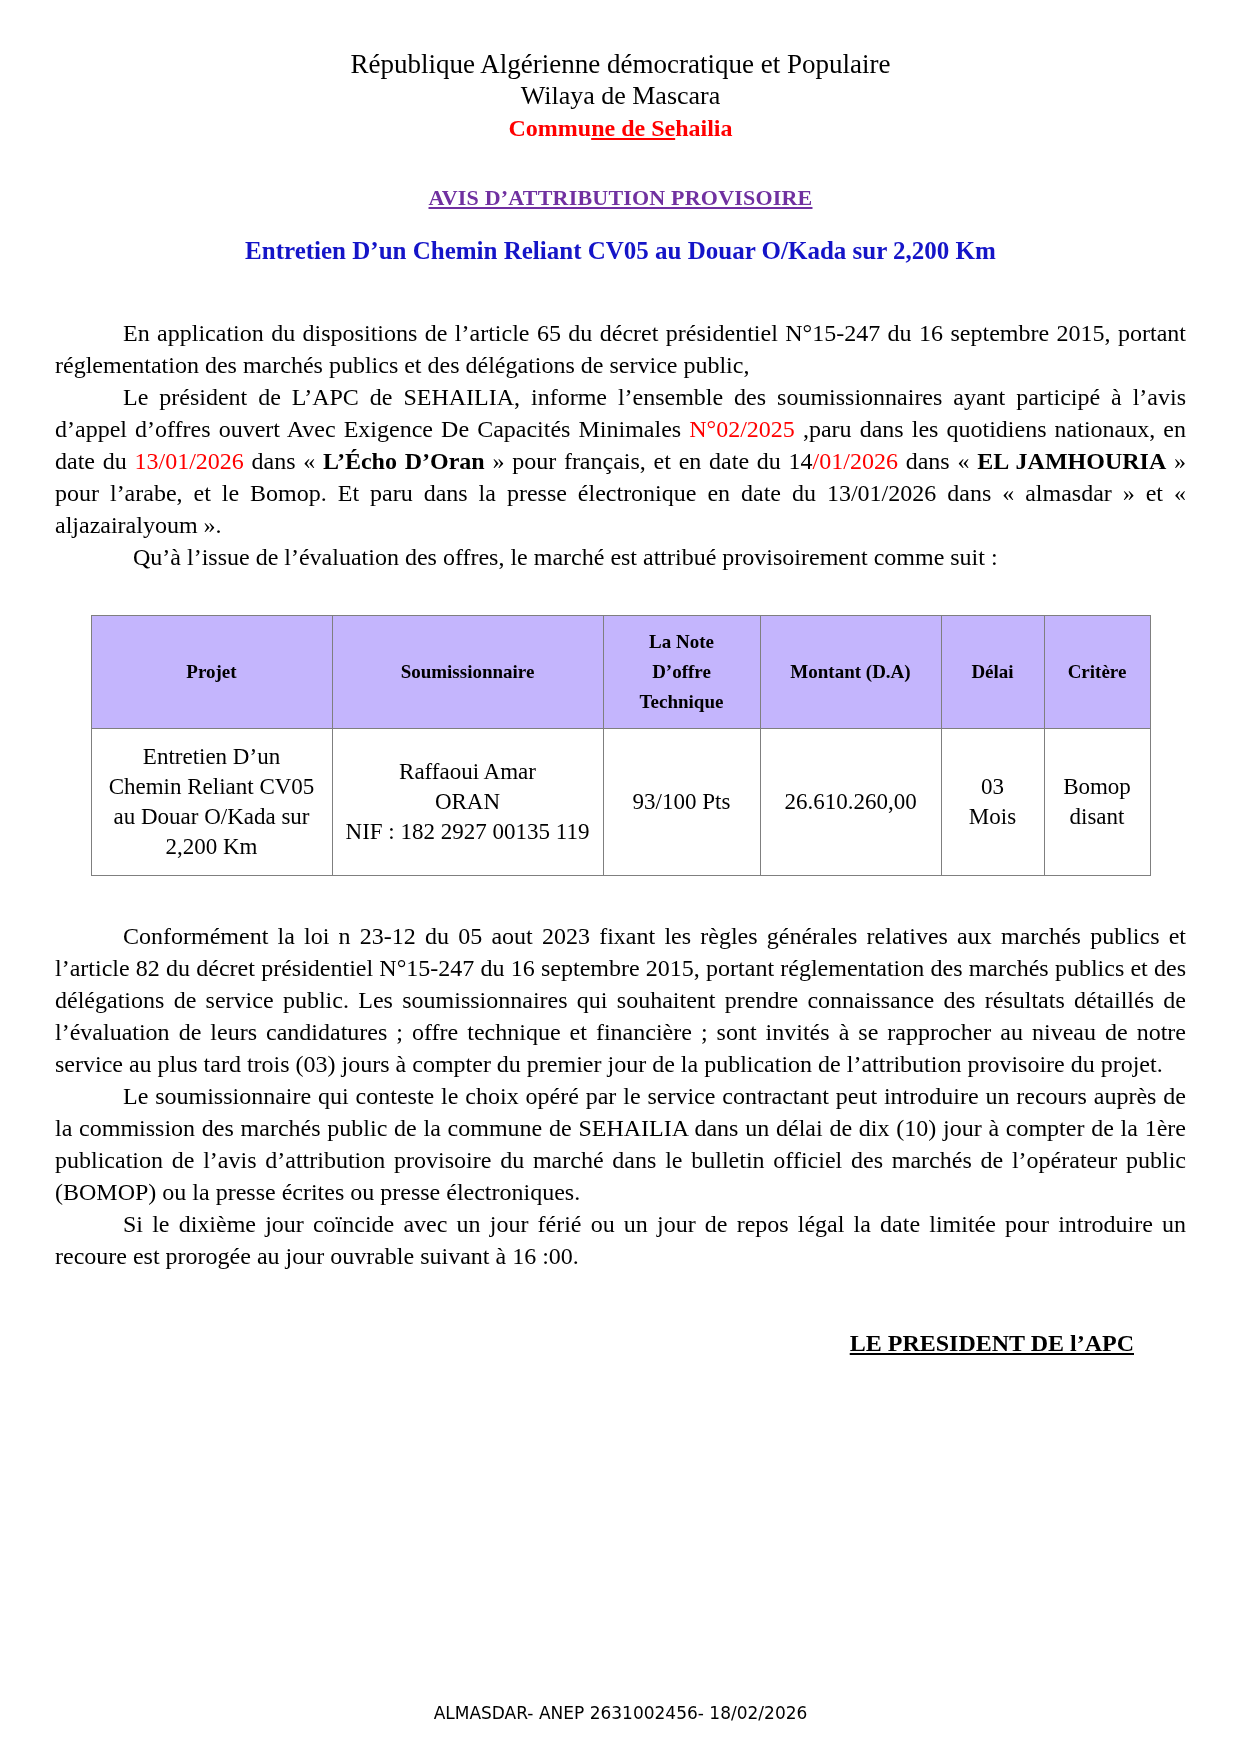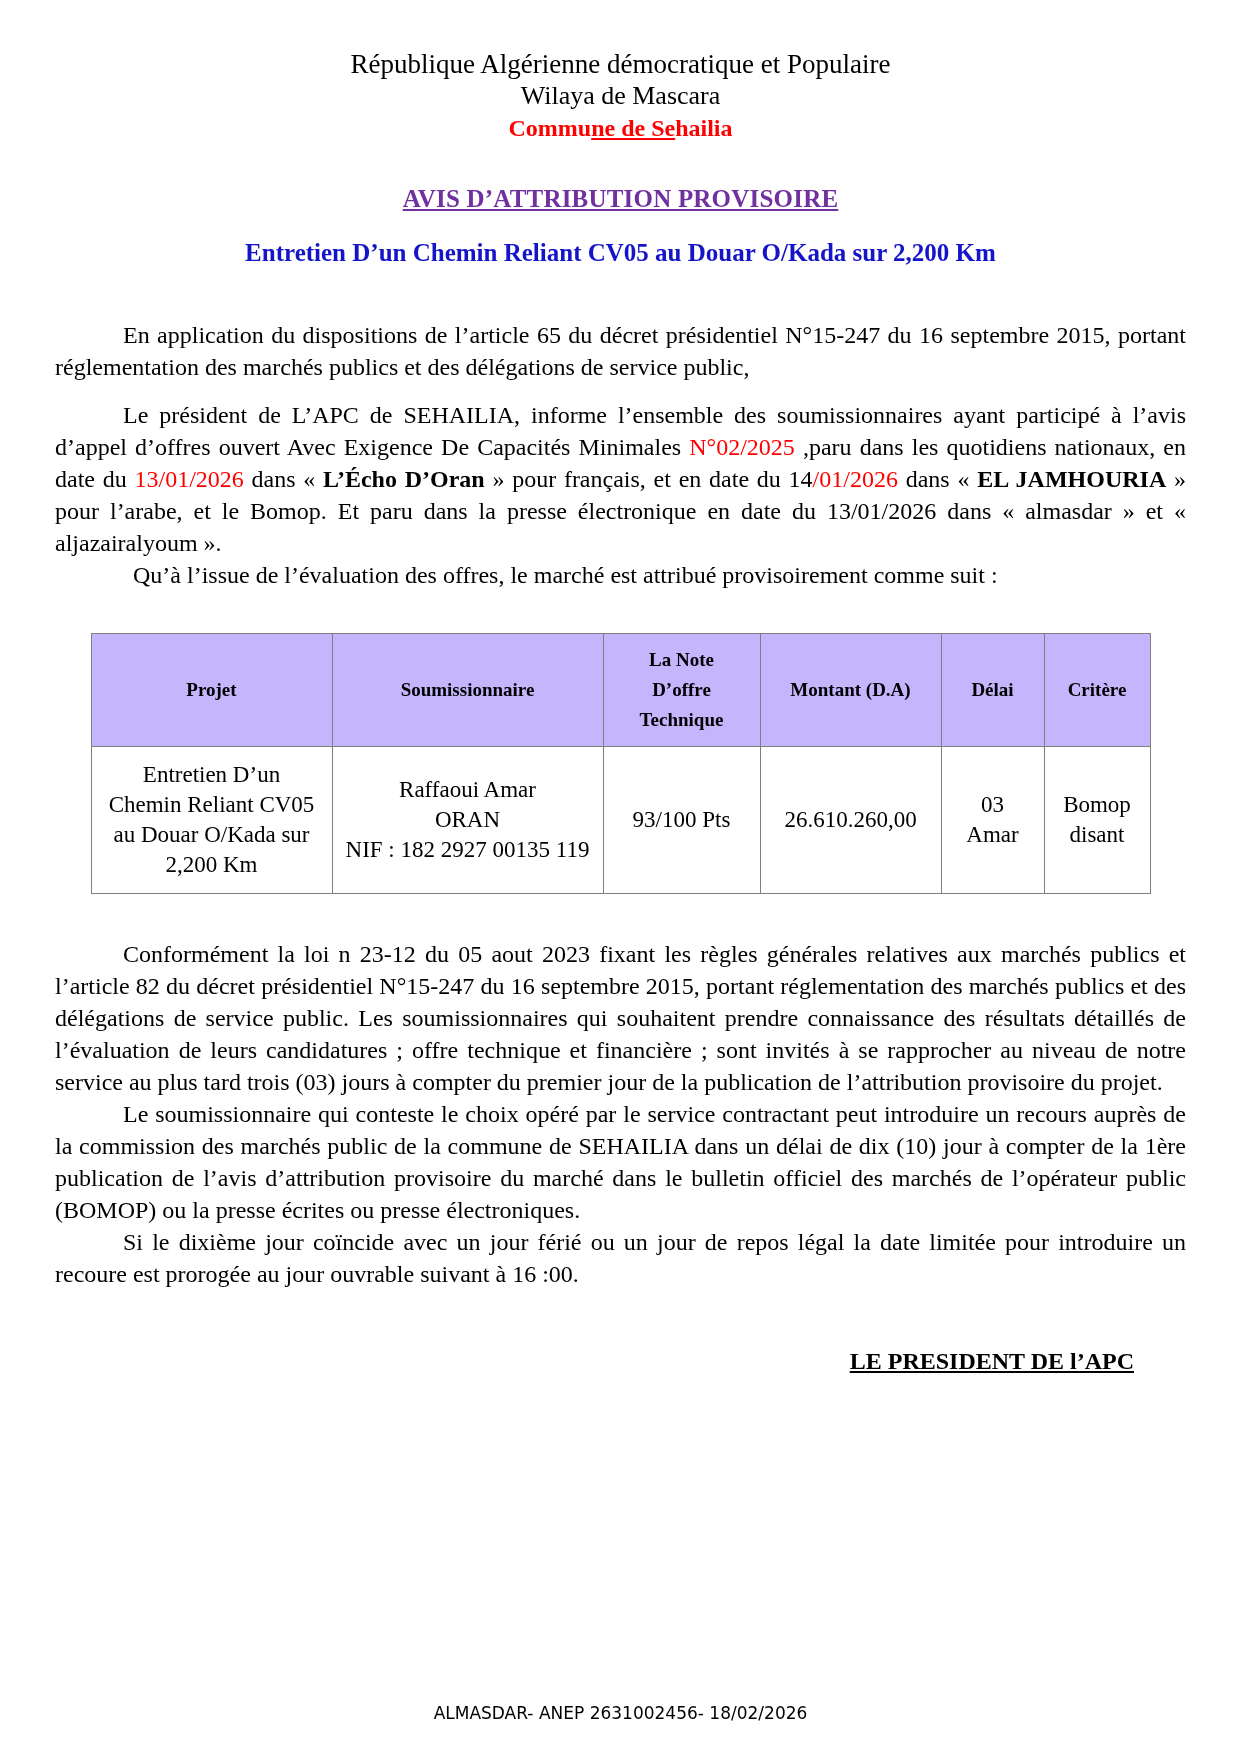--- a/index.html
+++ b/index.html
@@ -44,21 +44,21 @@
   .hdr-commune span.u { text-decoration: underline; }
   .hdr-matricule {
     font-size: 25px;
     line-height: 34px;
   }
 
   
   .title-avis {
     text-align: center;
     margin-top: 40px;
-    font-size: 25px;
+    font-size: 22px;
     font-weight: bold;
     color: #7030a0;
     text-decoration: underline;
     letter-spacing: .2px;
   }
   .title-project {
     text-align: center;
     margin-top: 26px;
     font-size: 25px;
     font-weight: bold;
@@ -66,21 +66,21 @@
   }
 
   
   .body-block {
     margin-top: 52px;
     font-size: 24px;
     line-height: 32px;
     text-align: justify;
   }
   .para { margin: 0; }
-  .para + .para { margin-top: 16px; }
+  .para + .para { }
   .ind { display: inline-block; width: 68px; }
   .ind-sm { display: inline-block; width: 78px; }
   .red { color: #ff0000; }
   .b { font-weight: bold; }
 
   
   .tbl-wrap { margin-top: 42px; }
   table.main {
     border-collapse: collapse;
     width: 1005px;
@@ -192,21 +192,21 @@
           </td>
           <td class="c2">
             <div>Raffaoui Amar</div>
             <div>ORAN</div>
             <div>NIF : 182 2927 00135 119</div>
           </td>
           <td class="c3">93/100 Pts</td>
           <td class="c4">26.610.260,00</td>
           <td class="c5">
             <div>03</div>
-            <div>Amar</div>
+            <div>Mois</div>
           </td>
           <td class="c6">
             <div>Bomop</div>
             <div>disant</div>
           </td>
         </tr>
       </tbody>
     </table>
   </div>
 

